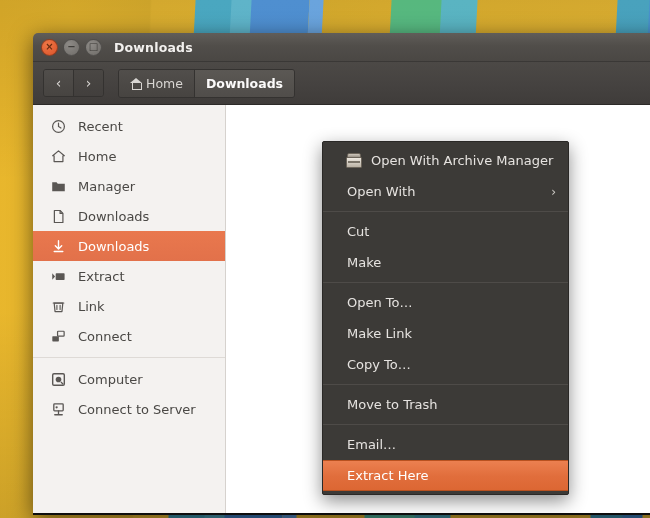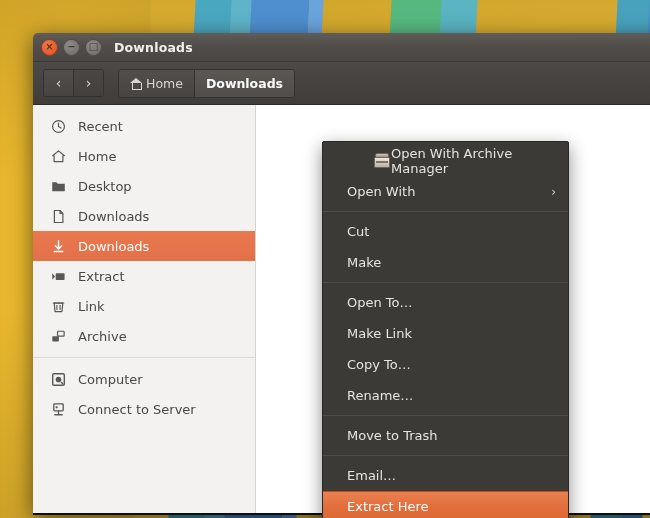--- a/index.html
+++ b/index.html
@@ -78,21 +78,21 @@
          border-left:1px solid #343230;}
   .home-ico{display:inline-block;width:12px;height:11px;position:relative;}
   .home-ico:before{content:"";position:absolute;left:0;top:0;width:0;height:0;
       border-left:6px solid transparent;border-right:6px solid transparent;border-bottom:5px solid #d9d6d3;}
   .home-ico:after{content:"";position:absolute;left:2px;top:5px;width:8px;height:6px;
       border:1.5px solid #d9d6d3;border-top:0;}
 
   
   .wbody{display:flex;height:410px;background:#fff;}
   .sidebar{
-    width:223px;background:#f4f2f0;border-right:1px solid #d6d2ce;
+    width:193px;background:#f4f2f0;border-right:1px solid #d6d2ce;
     padding-top:6px;box-sizing:border-box;
   }
   .sb-item{display:flex;align-items:center;gap:11px;height:30px;padding-left:17px;
            color:#4a4845;font-size:13px;}
   .sb-item.active{background:linear-gradient(180deg,#e9784e,#e2714a);color:#fff;}
   .sb-item .ic{width:17px;height:17px;display:flex;align-items:center;justify-content:center;
                color:#5a5754;flex:0 0 17px;}
   .sb-item.active .ic{color:#fff;}
   .sb-sep{height:1px;background:#dedad6;margin:6px 0 6px 0;}
 
@@ -118,21 +118,21 @@
     position:absolute;left:322px;top:141px;width:245px;
     background:#3c3a37;border:1px solid #2a2826;border-radius:2px;
     box-shadow:0 6px 18px rgba(0,0,0,0.45);
     padding:3px 0 3px 0;
     z-index:40;
   }
   .mi{height:31px;display:flex;align-items:center;padding:0 12px 0 24px;
       color:#e6e3e0;font-size:13px;position:relative;box-sizing:border-box;}
   .mi.hl{background:linear-gradient(180deg,#ec8050 0%,#e16e3c 52%,#dc6733 100%);
          color:#fff;border-top:1px solid #b9511f;border-bottom:1px solid #b9511f;}
-  .mi.withicon{padding-left:22px;margin-left:28px;}
+  .mi.withicon{padding-left:22px;gap:8px;}
   .mi .arrow{margin-left:auto;color:#cfccc8;font-size:12px;}
   .m-sep{height:1px;background:#4e4b48;margin:4px 0;}
   .am-ico{width:18px;height:16px;position:relative;flex:0 0 18px;}
   .am-ico .body{position:absolute;left:1px;top:4px;width:16px;height:11px;border-radius:1px;
      background:linear-gradient(180deg,#efeae2,#b9b0a3);border:1px solid #6c655b;box-sizing:border-box;}
   .am-ico .drw{position:absolute;left:3px;top:8px;width:12px;height:2px;background:#7a7368;}
   .am-ico .top{position:absolute;left:2px;top:0px;width:14px;height:5px;border-radius:2px 2px 0 0;
      background:linear-gradient(180deg,#cfc8bd,#9a9287);border:1px solid #6c655b;box-sizing:border-box;}
 </style>
 </head>
@@ -211,21 +211,21 @@
           </span>
           <span>Home</span>
         </div>
 
         <div class="sb-item">
           <span class="ic">
             <svg width="15" height="15" viewBox="0 0 16 16">
                 <path d="M1.3 3.4h4.6l1.3 1.6h7.5v8.1H1.3z" fill="currentColor"></path>
               </svg>
           </span>
-          <span>Desktop</span>
+          <span>Manager</span>
         </div>
 
         <div class="sb-item">
           <span class="ic">
             <svg width="15" height="15" viewBox="0 0 16 16">
                 <path d="M3.6 1.6h6.1l3 3v9.8h-9.1z" fill="none" stroke="currentColor" stroke-width="1.3" stroke-linejoin="round"></path>
                 <path d="M9.7 1.6v3h3" fill="none" stroke="currentColor" stroke-width="1.3"></path>
               </svg>
           </span>
           <span>Downloads</span>
@@ -263,21 +263,21 @@
           <span>Link</span>
         </div>
 
         <div class="sb-item">
           <span class="ic">
             <svg width="15" height="15" viewBox="0 0 16 16">
                 <rect x="1.4" y="7.6" width="7" height="5.6" rx="0.7" fill="currentColor"></rect>
                 <rect x="7" y="2.4" width="7" height="5.3" rx="0.7" fill="none" stroke="currentColor" stroke-width="1.3"></rect>
               </svg>
           </span>
-          <span>Archive</span>
+          <span>Connect</span>
         </div>
 
         <div class="sb-sep"></div>
 
         <div class="sb-item">
           <span class="ic">
             <svg width="15" height="15" viewBox="0 0 16 16">
                 <rect x="1.8" y="1.8" width="12.4" height="12.4" rx="1.4" fill="none" stroke="currentColor" stroke-width="1.5"></rect>
                 <circle cx="8" cy="8" r="3" fill="currentColor"></circle>
                 <path d="M10.6 10.6 13 13" stroke="currentColor" stroke-width="1.4"></path>
@@ -344,23 +344,20 @@
 
     <div class="mi">
       <span>Open To…</span>
     </div>
     <div class="mi">
       <span>Make Link</span>
     </div>
     <div class="mi">
       <span>Copy To…</span>
     </div>
-    <div class="mi">
-      <span>Rename…</span>
-    </div>
 
     <div class="m-sep"></div>
 
     <div class="mi">
       <span>Move to Trash</span>
     </div>
 
     <div class="m-sep"></div>
 
     <div class="mi">

